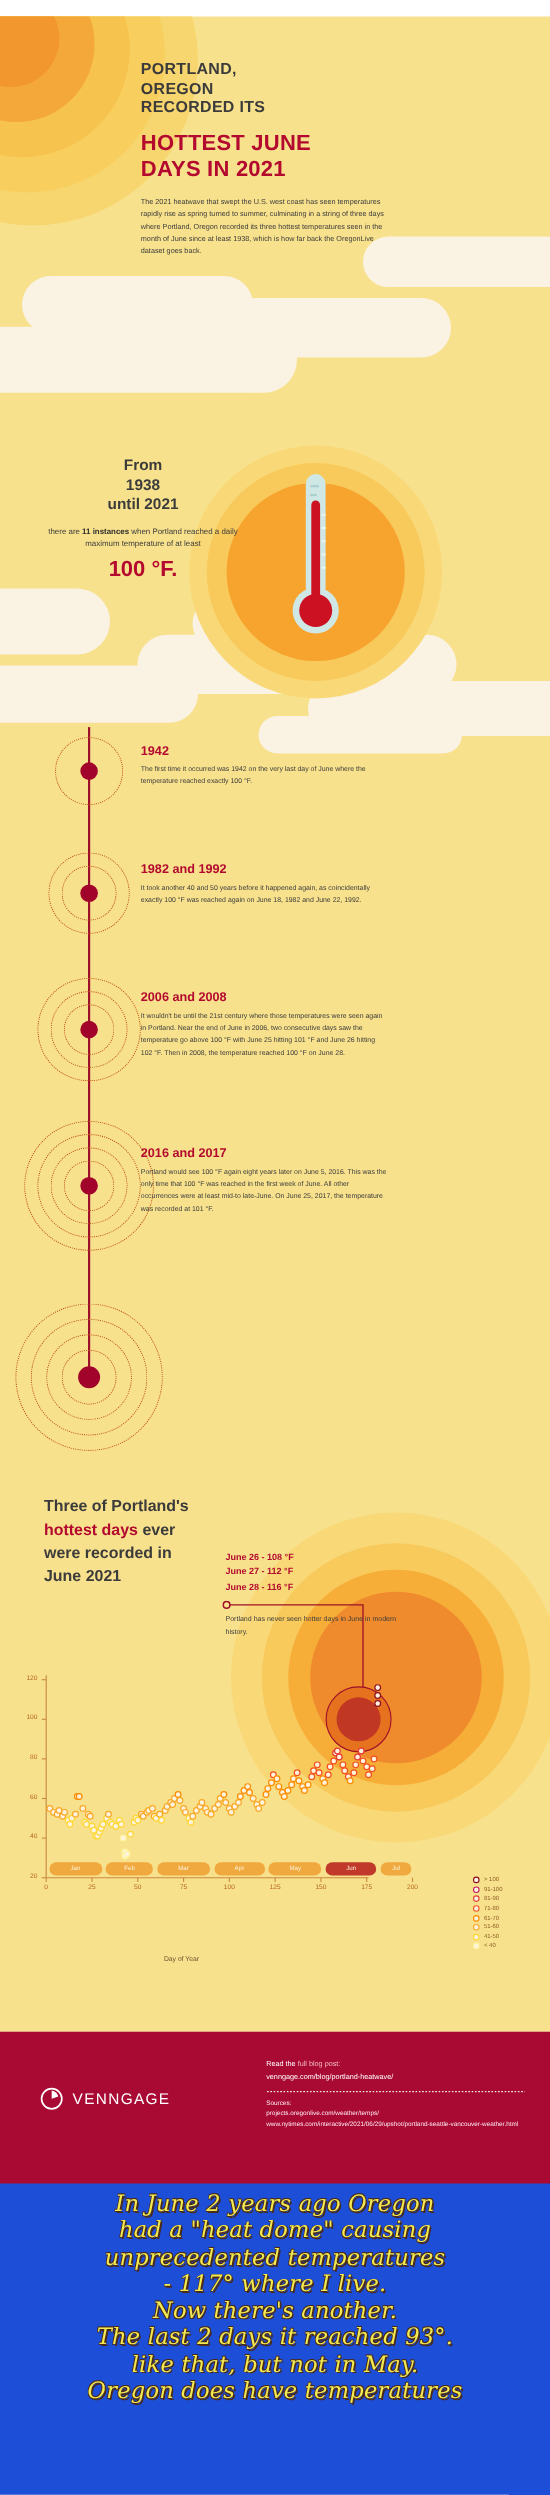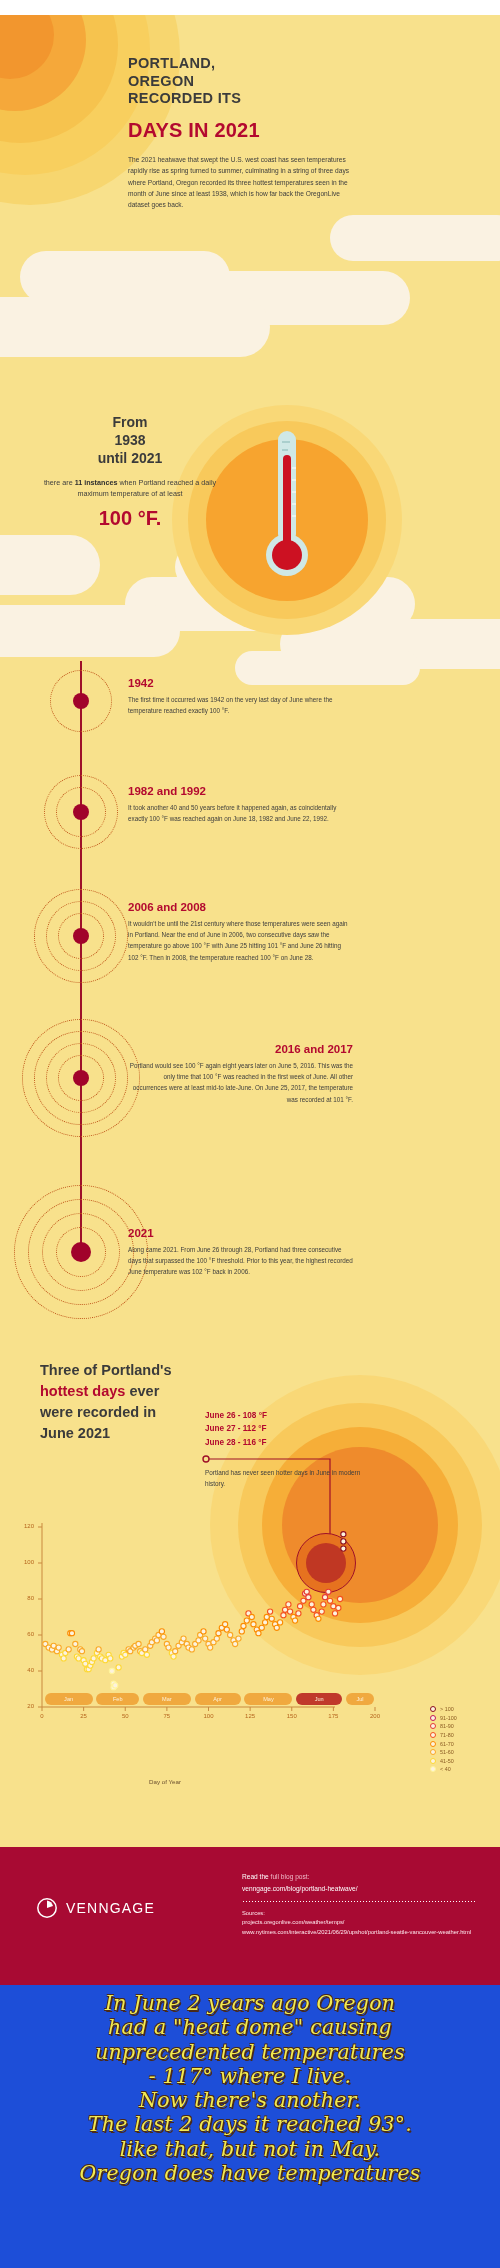--- a/index.html
+++ b/index.html
@@ -183,20 +183,21 @@
     <div class="blob" style="left:280px;top:604px;width:260px;height:50px;"></div>
     <div class="blob" style="left:235px;top:636px;width:185px;height:34px;"></div>
 
     <div class="header-text">
       <div class="kicker">
         <div>PORTLAND,</div>
         <div>OREGON</div>
         <div>RECORDED ITS</div>
       </div>
       <div class="bigtitle">
+        <div>HOTTEST JUNE</div>
         <div>DAYS IN 2021</div>
       </div>
       <div class="lede">The 2021 heatwave that swept the U.S. west coast has seen temperatures rapidly rise as spring turned to summer, culminating in a string of three days where Portland, Oregon recorded its three hottest temperatures seen in the month of June since at least 1938, which is how far back the OregonLive dataset goes back.</div>
     </div>
 
     <div class="sunburst from-sun1"></div>
     <div class="sunburst from-sun2"></div>
     <div class="sunburst from-sun3"></div>
 
     <svg class="thermo" viewBox="0 0 58 160">
@@ -247,34 +248,30 @@
     <div class="tl-text" style="top:886px;">
       <div class="tl-year">2006 and 2008</div>
       <div class="tl-body">It wouldn't be until the 21st century where those temperatures were seen again in Portland. Near the end of June in 2006, two consecutive days saw the temperature go above 100 °F with June 25 hitting 101 °F and June 26 hitting 102 °F. Then in 2008, the temperature reached 100 °F on June 28.</div>
     </div>
 
     <div class="ring" style="left:58px;top:1040px;width:46px;height:46px;"></div>
     <div class="ring" style="left:46px;top:1028px;width:70px;height:70px;"></div>
     <div class="ring" style="left:34px;top:1016px;width:94px;height:94px;"></div>
     <div class="ring" style="left:22px;top:1004px;width:118px;height:118px;"></div>
     <div class="tl-dot" style="left:73px;top:1055px;width:16px;height:16px;"></div>
-    <div class="tl-text" style="top:1028px;text-align:right;">
+    <div class="tl-text" style="top:1028px;">
       <div class="tl-year">2016 and 2017</div>
       <div class="tl-body">Portland would see 100 °F again eight years later on June 5, 2016. This was the only time that 100 °F was reached in the first week of June.  All other occurrences were at least mid-to late-June. On June 25, 2017, the temperature was recorded at 101 °F.</div>
     </div>
 
     <div class="ring" style="left:56px;top:1212px;width:50px;height:50px;"></div>
     <div class="ring" style="left:42px;top:1198px;width:78px;height:78px;"></div>
     <div class="ring" style="left:28px;top:1184px;width:106px;height:106px;"></div>
     <div class="ring" style="left:14px;top:1170px;width:134px;height:134px;"></div>
     <div class="tl-dot" style="left:71px;top:1227px;width:20px;height:20px;"></div>
-    <div class="tl-text" style="top:1212px;">
-      <div class="tl-year">2021</div>
-      <div class="tl-body">Along came 2021. From June 26 through 28, Portland had three consecutive days that surpassed the 100 °F threshold. Prior to this year, the highest recorded June temperature was 102 °F back in 2006.</div>
-    </div>
 
     <div class="sunburst cs1"></div>
     <div class="sunburst cs2"></div>
     <div class="sunburst cs3"></div>
     <div class="sunburst cs4"></div>
 
     <div class="three-head"><span>Three of Portland's </span><span class="hi">hottest days</span><span> ever were recorded in June 2021</span></div>
 
     <div class="peaks">
       <div>June 26 - 108 °F</div>

